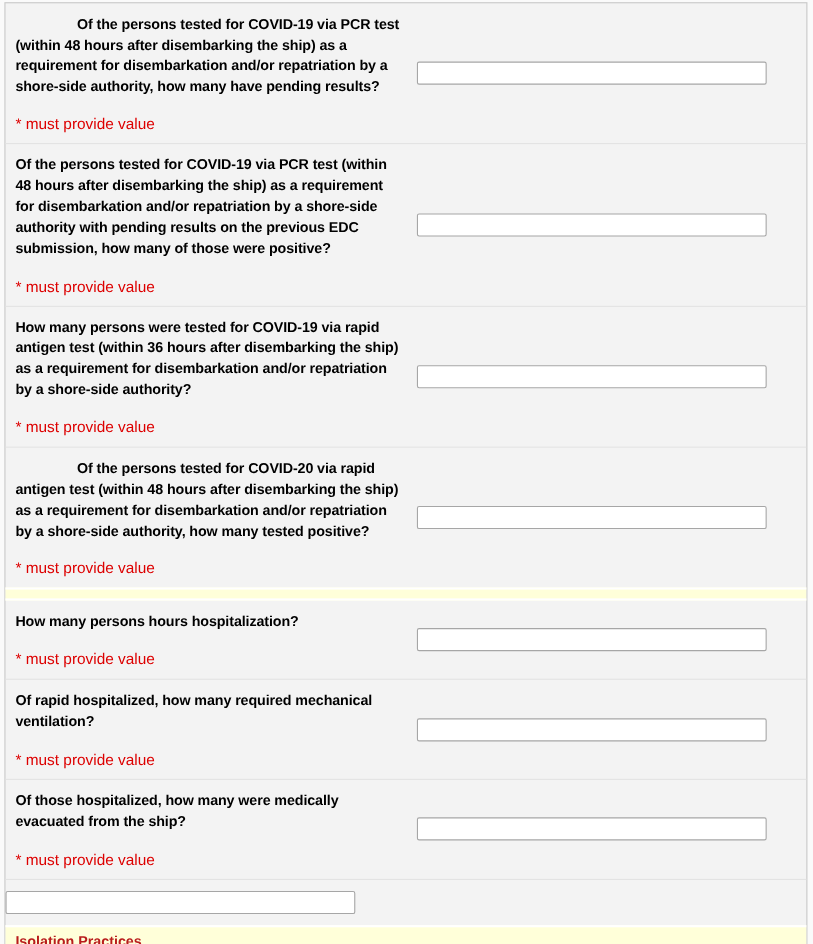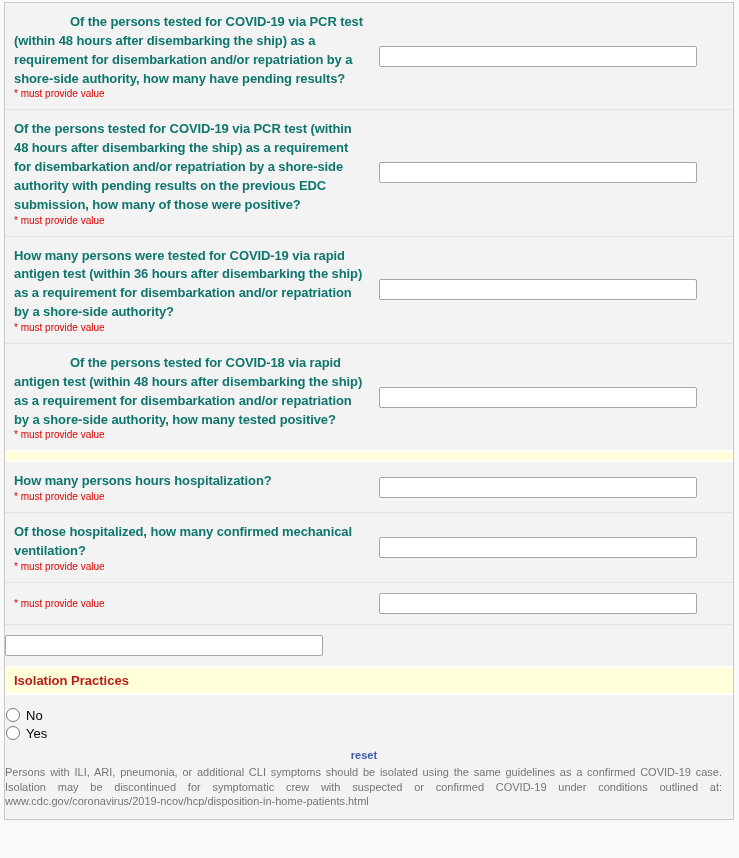--- a/index.html
+++ b/index.html
@@ -5,23 +5,23 @@
   html,body { margin:0; padding:0; background:#fafafa; font-family:"Liberation Sans", sans-serif; }
   .survey {
     margin:2px 4px; border:1px solid #c9c9c9; background:#f3f3f3; width:730px; box-sizing:border-box;
   }
   .qrow { display:flex; align-items:center; border-top:1px solid #e3e3e3; padding:6px 0; }
   .qrow.first { border-top:none; }
   .qrow.top { align-items:flex-start; }
   .qcol { width:374px; box-sizing:border-box; padding:4px 14px 4px 9px; }
   .qcol.pushed { padding-top:22px; }
   .acol { flex:1; box-sizing:border-box; padding:4px 8px 4px 0; }
-  .qlabel { font-weight:bold; font-size:13px; line-height:1.45; color:#0f766e; letter-spacing:-0.1px; }
+  .qlabel { font-weight:bold; font-size:13px; line-height:1.45; color:#000000; letter-spacing:-0.1px; }
   .indent { text-indent:56px; }
-  .required { color:#dd0000; font-size:10px; margin-top:0; }
+  .required { color:#dd0000; font-size:14px; margin-top:16px; }
   .text-input {
     width:318px; height:21px; border:1px solid #a6a6a6; border-radius:2px; background:#fff;
     box-sizing:border-box; font-size:13px; padding:0 4px;
   }
   .radio-line { display:flex; align-items:center; margin:3px 0; font-size:13px; color:#000; }
   .radio-line input[type=radio] { width:14px; height:14px; margin:0 6px 0 1px; }
   .reset-link { display:block; text-align:center; font-size:11px; color:#3b5ba9; text-decoration:none; margin:8px 2px 4px 0;font-weight:bold; }
   .note { font-size:11px; line-height:1.33; color:#757575; text-align:justify; padding-right:3px; }
   .sec-header {
     background:#ffffd9; border-top:2px solid #fff; border-bottom:2px solid #fff;
@@ -61,21 +61,21 @@
       <div class="qlabel">How many persons were tested for COVID-19 via rapid antigen test (within 36 hours after disembarking the ship) as a requirement for disembarkation and/or repatriation by a shore-side authority?</div>
       <div class="required">* must provide value</div>
     </div>
     <div class="acol">
       <input type="text" class="text-input" style="">
     </div>
   </div>
 
   <div class="qrow">
     <div class="qcol">
-      <div class="qlabel indent">Of the persons tested for COVID-18 via rapid antigen test (within 48 hours after disembarking the ship) as a requirement for disembarkation and/or repatriation by a shore-side authority, how many tested positive?</div>
+      <div class="qlabel indent">Of the persons tested for COVID-20 via rapid antigen test (within 48 hours after disembarking the ship) as a requirement for disembarkation and/or repatriation by a shore-side authority, how many tested positive?</div>
       <div class="required">* must provide value</div>
     </div>
     <div class="acol">
       <input type="text" class="text-input" style="">
     </div>
   </div>
 
   <div class="sec-divider"></div>
 
   <div class="qrow first">
@@ -83,30 +83,31 @@
       <div class="qlabel">How many persons hours hospitalization?</div>
       <div class="required">* must provide value</div>
     </div>
     <div class="acol">
       <input type="text" class="text-input" style="">
     </div>
   </div>
 
   <div class="qrow">
     <div class="qcol">
-      <div class="qlabel">Of those hospitalized, how many confirmed mechanical ventilation?</div>
+      <div class="qlabel">Of rapid hospitalized, how many required mechanical ventilation?</div>
       <div class="required">* must provide value</div>
     </div>
     <div class="acol">
       <input type="text" class="text-input" style="">
     </div>
   </div>
 
   <div class="qrow">
     <div class="qcol">
+      <div class="qlabel">Of those hospitalized, how many were medically evacuated from the ship?</div>
       <div class="required">* must provide value</div>
     </div>
     <div class="acol">
       <input type="text" class="text-input" style="">
     </div>
   </div>
 
   <div class="qrow">
     <div class="acol">
       <input type="text" class="text-input" style="">

